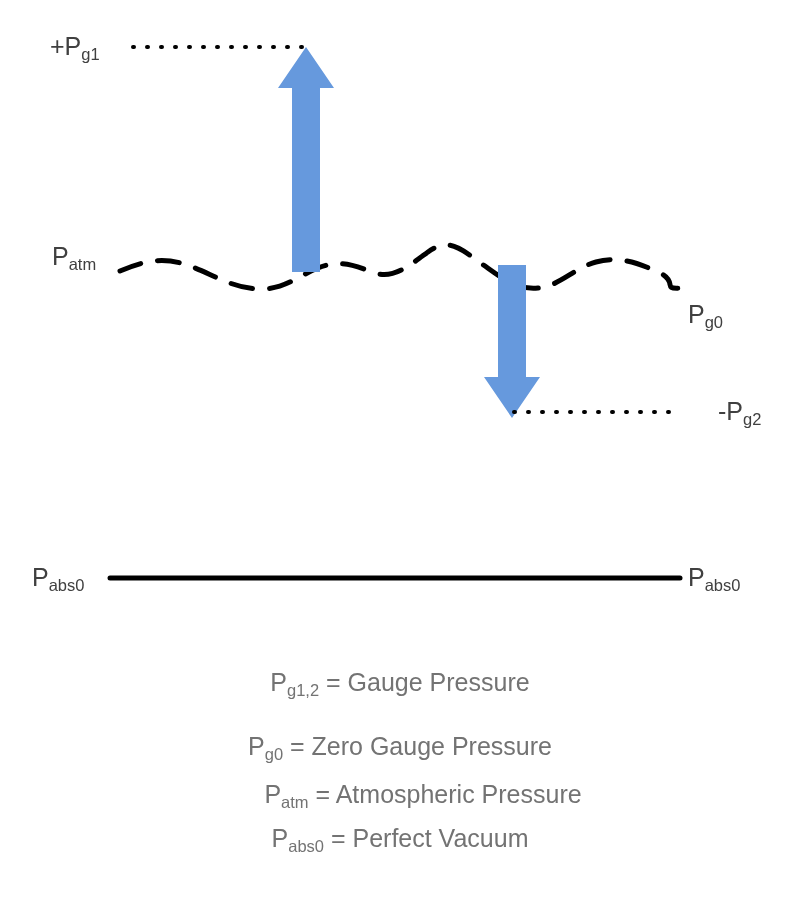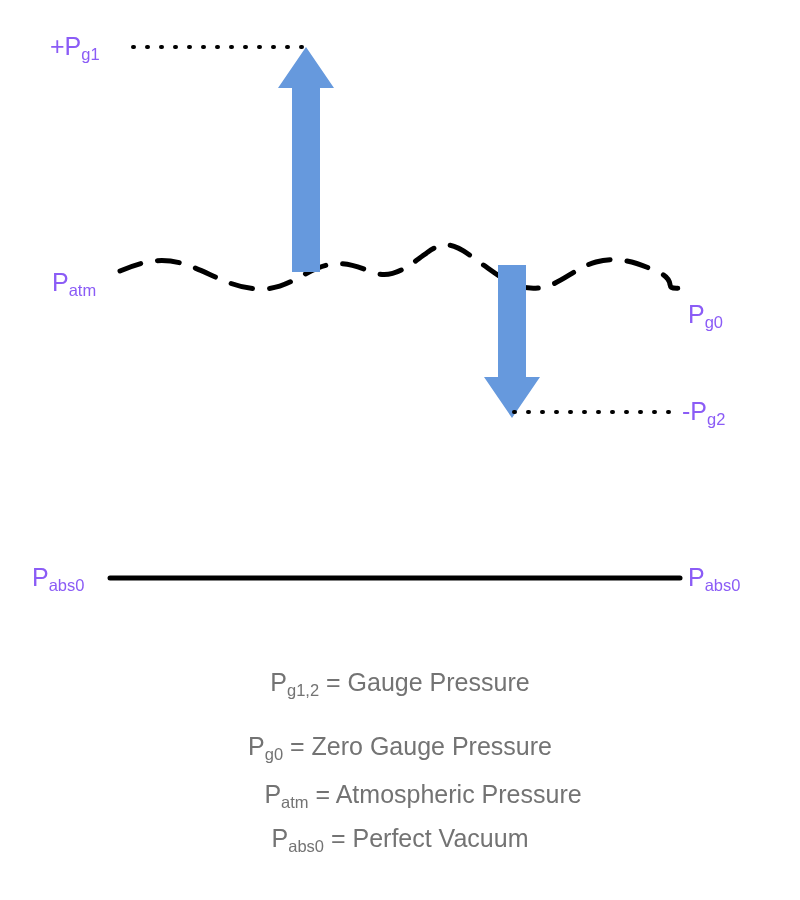--- a/index.html
+++ b/index.html
@@ -19,21 +19,21 @@
     position: absolute;
     left: 0;
     top: 0;
     width: 800px;
     height: 900px;
   }
   .lbl {
     position: absolute;
     font-family: "Liberation Sans", sans-serif;
     font-size: 25px;
-    color: #8b5cf6;
+    color: #404040;
     white-space: nowrap;
     line-height: 1;
   }
   .lbl sub {
     font-size: 0.66em;
     vertical-align: baseline;
     position: relative;
     top: 0.28em;
   }
   .legend {
@@ -72,29 +72,29 @@
 
   <line x1="514" y1="412" x2="676" y2="412" stroke="#000000" stroke-width="4" stroke-linecap="round" stroke-dasharray="1 13"></line>
 
   <line x1="110" y1="578" x2="680" y2="578" stroke="#000000" stroke-width="5" stroke-linecap="round"></line>
 </svg>
 
 <div class="lbl" style="left:50px; top:34px;">
   <span>+P</span><sub>g1</sub>
 </div>
 
-<div class="lbl" style="left:52px; top:270px;">
+<div class="lbl" style="left:52px; top:244px;">
   <span>P</span><sub>atm</sub>
 </div>
 
 <div class="lbl" style="left:688px; top:258px;margin-top:44px;">
   <span>P</span><sub>g0</sub>
 </div>
 
-<div class="lbl" style="left:682px; top:399px;">
+<div class="lbl" style="left:718px; top:399px;">
   <span>-P</span><sub>g2</sub>
 </div>
 
 <div class="lbl" style="left:32px; top:565px;">
   <span>P</span><sub>abs0</sub>
 </div>
 
 <div class="lbl" style="left:688px; top:565px;">
   <span>P</span><sub>abs0</sub>
 </div>

